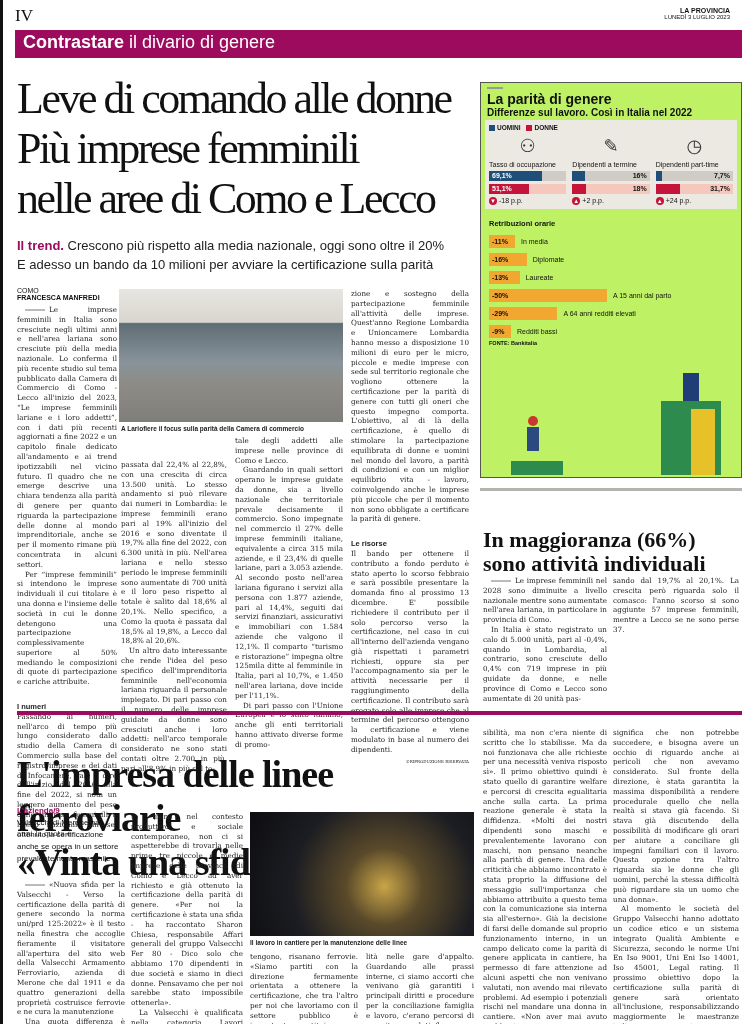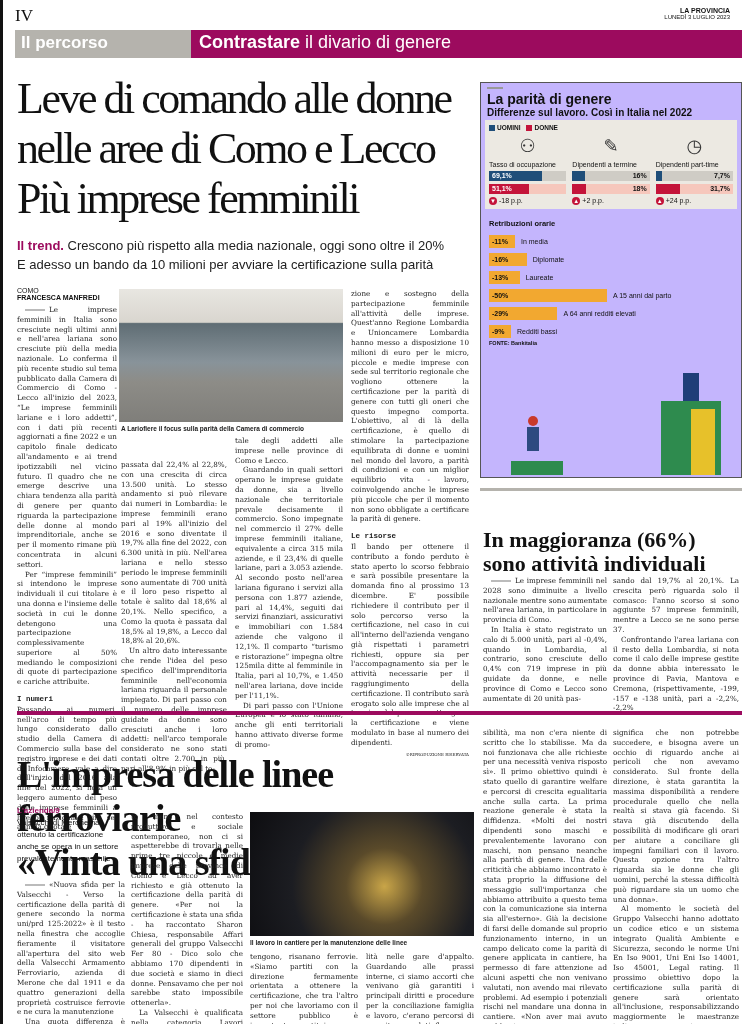--- a/index.html
+++ b/index.html
@@ -11,26 +11,26 @@
 .masthead .m2{font-size:6px}
 .section-bar{left:12px;top:30px;width:730px;height:28px;display:flex}
 .sec-left{width:176px;background:#b5b3ad;color:#fff;font-family:"Liberation Sans",sans-serif;font-weight:bold;font-size:17px;padding:3px 6px}
 .sec-right{flex:1;background:#9c0b5e;color:#fff;font-family:"Liberation Sans",sans-serif;font-size:18px;padding:2px 8px}
 .sec-right b{font-weight:bold}
 .headline{left:14px;top:74px;width:460px;font-family:"Liberation Serif",serif;font-weight:normal;font-size:44px;line-height:50px;letter-spacing:-2.5px}
 .subhead{left:14px;top:236px;width:460px;font-family:"Liberation Sans",sans-serif;font-size:13px;line-height:19px;color:#222}
 .subhead .kick{color:#9c0b5e;font-weight:bold}
 .col{font-size:7.2px;line-height:9.8px;text-align:justify;color:#222}
 .col p{text-indent:8px}
-.col h4{font-family:Liberation Mono, monospace;font-size:7.5px;font-weight:bold;margin-top:8px}
+.col h4{font-family:Liberation Sans, sans-serif;font-size:7.5px;font-weight:bold;margin-top:15px}
 .byline{left:14px;top:287px;font-family:"Liberation Sans",sans-serif;font-size:7px}
 .byline b{display:block;font-weight:bold}
 .photo1{left:116px;top:289px;width:224px;height:133px;background:linear-gradient(#e8e6e1 0%,#d9d6cf 25%,#5f6d74 26%,#88939a 55%,#8d8c87 70%,#7f7e7a 100%)}
 .caption{font-family:"Liberation Sans",sans-serif;font-weight:bold;font-size:6.5px;color:#222}
-.infobox{left:477px;top:82px;width:262px;height:396px;border:1px solid #555;background:#c4b5fd}
+.infobox{left:477px;top:82px;width:262px;height:396px;border:1px solid #555;background:#bef264}
 .ib-title{font-family:"Liberation Sans",sans-serif;font-weight:bold;font-size:14px;padding:0 6px}
 .ib-sub{font-family:"Liberation Sans",sans-serif;font-weight:bold;font-size:10px;padding:0 6px}
 .ib-panel{background:#ece9e2;margin:2px 4px 0 4px;padding:4px}
 .legend{display:flex;gap:6px;font-family:"Liberation Sans",sans-serif;font-size:6.5px;font-weight:bold}
 .sw{display:inline-block;width:6px;height:6px;margin-right:2px;vertical-align:middle}
 .kpis{display:flex;gap:6px;margin-top:4px}
 .kpi{flex:1;font-family:"Liberation Sans",sans-serif;font-size:7px}
 .kpi .ic{height:26px;text-align:center;font-size:18px;color:#333}
 .bar{position:relative;height:10px;background:#cfccc5;margin-top:3px}
 .bar.f{background:#f6c7bc}
@@ -56,28 +56,27 @@
 </style>
 </head>
 <body>
 
 <div class="abs pagenum">IV</div>
 <div class="abs masthead">
   <div class="m1">LA PROVINCIA</div>
   <div class="m2">LUNEDÌ 3 LUGLIO 2023</div>
 </div>
 <div class="abs section-bar">
-  <div class="sec-left">Il percorso</div>
   <div class="sec-right"><b>Contrastare</b><span> il divario di genere</span></div>
 </div>
 
 <h1 class="abs headline">
   <div>Leve di comando alle donne</div>
+  <div>Più imprese femminili</div>
   <div>nelle aree di Como e Lecco</div>
-  <div>Più imprese femminili</div>
 </h1>
 <div class="abs subhead">
   <div><span class="kick">Il trend.</span><span> Crescono più rispetto alla media nazionale, oggi sono oltre il 20%</span></div>
   <div>E adesso un bando da 10 milioni per avviare la certificazione sulla parità</div>
 </div>
 
 <div class="abs byline">
   <span>COMO</span>
   <b>FRANCESCA MANFREDI</b>
 </div>
@@ -203,21 +202,20 @@
 <h2 class="abs story2-h">
   <div>In maggioranza (66%)</div>
   <div>sono attività individuali</div>
 </h2>
 <div class="abs col" style="left:480px;top:576px;width:124px">
   <p><span class="dash"></span><span>Le imprese femminili nel 2028 sono diminuite a livello nazionale mentre sono aumentate nell'area lariana, in particolare in provincia di Como.</span></p>
   <p>In Italia è stato registrato un calo di 5.000 unità, pari al -0,4%, quando in Lombardia, al contrario, sono cresciute dello 0,4% con 719 imprese in più guidate da donne, e nelle province di Como e Lecco sono aumentate di 20 unità pas-</p>
 </div>
 <div class="abs col" style="left:610px;top:576px;width:126px">
   <p style="text-indent:0">sando dal 19,7% al 20,1%. La crescita però riguarda solo il comasco: l'anno scorso si sono aggiunte 57 imprese femminili, mentre a Lecco se ne sono perse 37.</p>
-  <p>Confrontando l'area lariana con il resto della Lombardia, si nota come il calo delle imprese gestite da donne abbia interessato le province di Pavia, Mantova e Cremona, (rispettivamente, -199, -157 e -138 unità, pari a -2,2%, -2,2%</p>
 </div>
 
 <div class="abs rule" style="left:14px;top:711px;width:725px"></div>
 
 <h2 class="abs headline2" style="top:752px">
   <div>L'impresa delle linee ferroviarie</div>
   <div>«Vinta una sfida strategica»</div>
 </h2>
 <div class="abs kicker2">L'azienda/9</div>
 <div class="abs deck2">Valsecchi di Merone ha ottenuto la certificazione anche se opera in un settore prevalentemente maschile</div>

